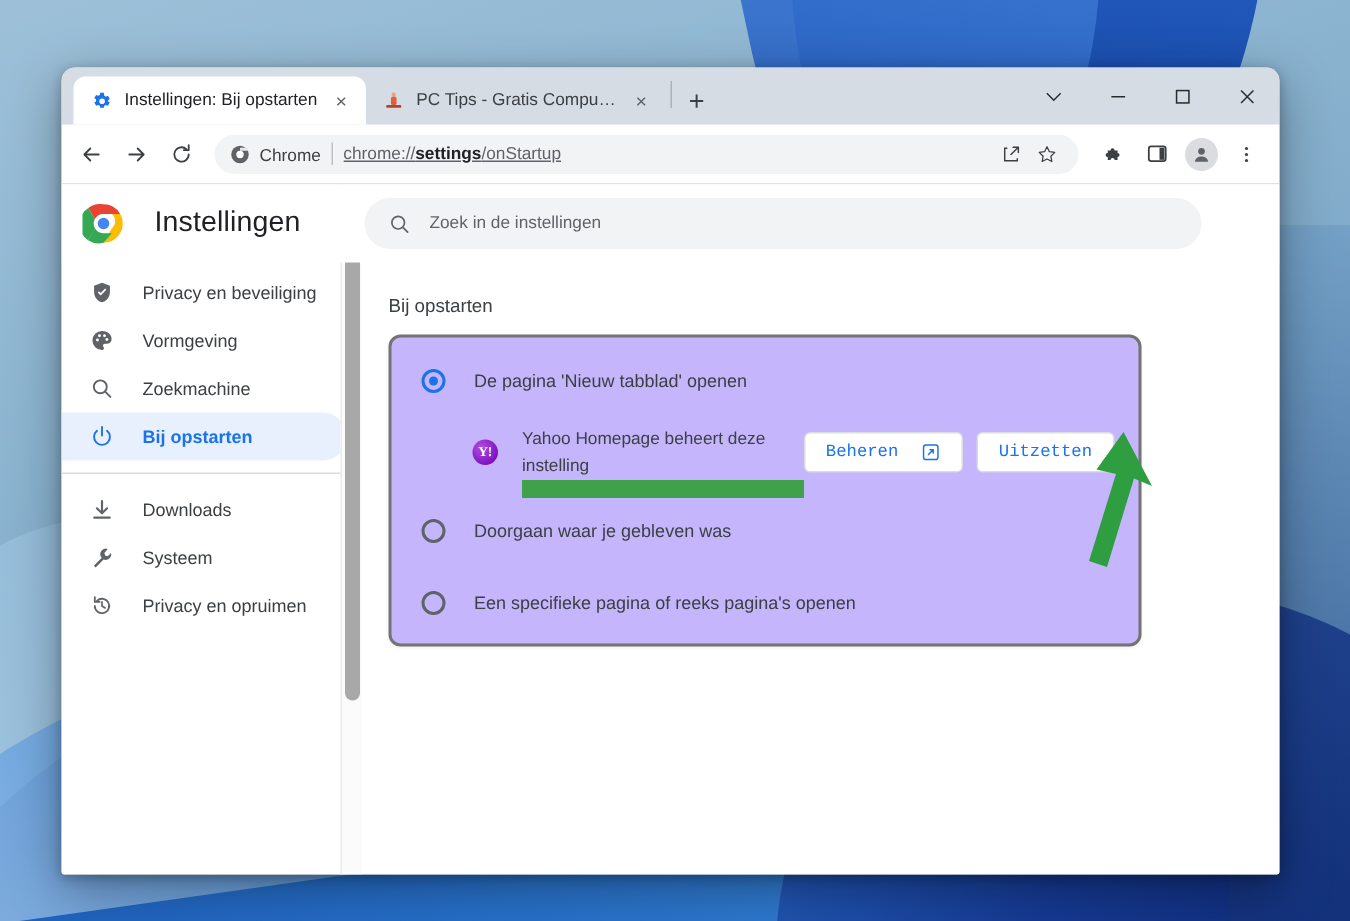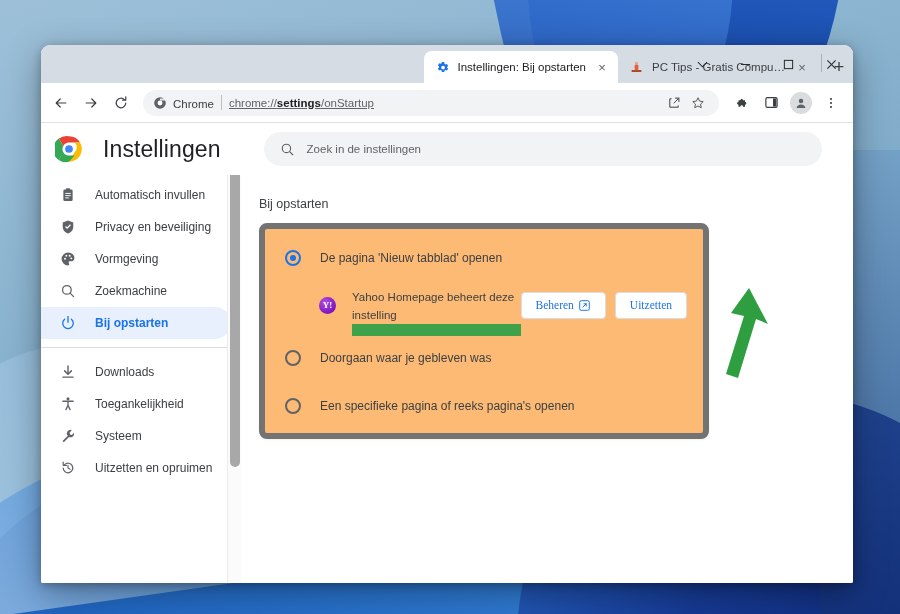--- a/index.html
+++ b/index.html
@@ -81,21 +81,20 @@
   }
 
   
   .tabstrip {
     height: 38px;
     background: #d6dce4;
     display: flex; align-items: flex-end;
     padding-left: 8px;
     position: relative;
     flex: 0 0 38px;
-    justify-content: flex-end;
   }
   .tab {
     height: 32px;
     display: flex; align-items: center;
     gap: 8px;
     padding: 0 8px 0 11px;
     border-radius: 8px 8px 0 0;
     font-size: 11.5px;
     color: #35393d;
     position: relative;
@@ -180,21 +179,21 @@
 
   .settings-header {
     position: absolute; left: 0; top: 0; right: 0; height: 52px;
     display: flex; align-items: center;
     background: #fff;
     z-index: 3;
     padding-left: 14px;
   }
   .chrome-logo { width: 28px; height: 28px; flex: 0 0 28px; }
   .settings-title {
-    font-size: 23px; color: #202124; margin-left: 20px;
+    font-size: 19px; color: #202124; margin-left: 20px;
     font-weight: 400; letter-spacing: .1px;
   }
   .searchbox {
     margin-left: 43px;
     width: 558px; height: 34px;
     background: #f1f3f4;
     border-radius: 17px;
     display: flex; align-items: center;
     padding: 0 16px; gap: 12px;
     font-size: 11.5px; color: #5f6368;
@@ -238,25 +237,25 @@
     width: 10px; height: 330px;
     background: #a8a8a8; border-radius: 5px;
   }
 
   
   .main { flex: 1 1 auto; padding: 0 0 0 18px; }
   .section-title {
     font-size: 12.5px; color: #3c4043; margin: 22px 0 12px 0;
   }
   .card {
-    background: #fdba74;
-    border: 6px solid #737373;
+    background: #c4b5fd;
+    border: 2px solid #737373;
     border-radius: 8px;
     box-shadow: 0 1px 2px rgba(60,64,67,.08);
-    width: 450px;
+    width: 502px;
     padding: 14px 0 12px 0;
   }
   .opt {
     display: flex; align-items: center;
     padding: 0 20px;
     min-height: 30px;
   }
   .radio {
     width: 16px; height: 16px; flex: 0 0 16px;
     border-radius: 50%;
@@ -292,23 +291,23 @@
     height: 12px; background: #3fa24a; margin-top: 1px;
   }
   .btn-group { margin-left: auto; display: flex; gap: 9px; }
   .btn {
     height: 27px;
     border: 1px solid #dadce0;
     border-radius: 4px;
     background: #fff;
     color: #1a73e8;
     font-size: 11.5px;
-    display: flex; align-items: center; gap: 4px;
+    display: flex; align-items: center; gap: 15px;
     padding: 0 14px;
-    font-family: Liberation Serif, serif;
+    font-family: Liberation Mono, monospace;
     white-space: nowrap;
   }
 
   .opt.spaced { margin-top: 12px; }
   .opt.spaced2 { margin-top: 18px; }
 
   
   #arrow-annotation {
     position: absolute;
     left: 716px; top: 286px;
@@ -472,32 +471,20 @@
           </svg>
         <span>Zoek in de instellingen</span>
       </div>
     </div>
 
     <div class="body-row">
 
       <div class="sidebar">
 
 
-        <div class="nav-item">
-          <span class="ic">
-              <svg width="16" height="16" viewBox="0 0 20 20">
-                <rect x="4.2" y="3.2" width="11.6" height="14.2" rx="1.6" fill="currentColor"></rect>
-                <rect x="7.4" y="1.6" width="5.2" height="3" rx="1" fill="currentColor"></rect>
-                <rect x="6.6" y="7.4" width="6.8" height="1.2" fill="#fff"></rect>
-                <rect x="6.6" y="10.2" width="6.8" height="1.2" fill="#fff"></rect>
-                <rect x="6.6" y="13" width="4.4" height="1.2" fill="#fff"></rect>
-              </svg>
-            </span>
-          <span>Automatisch invullen</span>
-        </div>
 
         <div class="nav-item">
           <span class="ic">
               <svg width="16" height="16" viewBox="0 0 20 20">
                 <path d="M10 1.8l6.6 2.6v5.1c0 4.2-2.8 7.6-6.6 8.7-3.8-1.1-6.6-4.5-6.6-8.7V4.4z" fill="currentColor"></path>
                 <path d="M8.9 12.4L6.4 9.9l1-1 1.5 1.5 3.7-3.7 1 1z" fill="#fff"></path>
               </svg>
             </span>
           <span>Privacy en beveiliging</span>
         </div>
@@ -543,49 +530,39 @@
           <span class="ic">
               <svg width="16" height="16" viewBox="0 0 20 20">
                 <line x1="10" y1="2.6" x2="10" y2="12.2" stroke="currentColor" stroke-width="1.8" stroke-linecap="round"></line>
                 <path d="M5.8 8.6L10 12.8l4.2-4.2" stroke="currentColor" stroke-width="1.8" fill="none" stroke-linecap="round" stroke-linejoin="round"></path>
                 <line x1="3.6" y1="16.4" x2="16.4" y2="16.4" stroke="currentColor" stroke-width="1.8" stroke-linecap="round"></line>
               </svg>
             </span>
           <span>Downloads</span>
         </div>
 
-        <div class="nav-item">
-          <span class="ic">
-              <svg width="16" height="16" viewBox="0 0 20 20">
-                <circle cx="10" cy="3.4" r="1.9" fill="currentColor"></circle>
-                <path d="M3.6 6.6h12.8" stroke="currentColor" stroke-width="1.7" stroke-linecap="round"></path>
-                <path d="M10 6.6v5M10 11.6l-2.6 5.4M10 11.6l2.6 5.4" stroke="currentColor" stroke-width="1.7" stroke-linecap="round" fill="none"></path>
-              </svg>
-            </span>
-          <span>Toegankelijkheid</span>
-        </div>
 
         <div class="nav-item">
           <span class="ic">
               <svg width="16" height="16" viewBox="0 0 20 20">
                 <path d="M14.8 2.4a4.6 4.6 0 0 0-5 7.4L3.2 16.4l1.5 1.5 6.6-6.6a4.6 4.6 0 0 0 6.2-5.4l-2.7 2.7-2.2-.6-.6-2.2z" fill="currentColor"></path>
               </svg>
             </span>
           <span>Systeem</span>
         </div>
 
         <div class="nav-item">
           <span class="ic">
               <svg width="16" height="16" viewBox="0 0 20 20">
                 <path d="M4 10a6 6 0 1 0 1.8-4.3" stroke="currentColor" stroke-width="1.5" fill="none" stroke-linecap="round"></path>
                 <path d="M4 2.6V6.6h4" stroke="currentColor" stroke-width="1.5" fill="none" stroke-linecap="round" stroke-linejoin="round"></path>
                 <path d="M10 6.6V10l2.6 1.6" stroke="currentColor" stroke-width="1.4" fill="none" stroke-linecap="round"></path>
               </svg>
             </span>
-          <span>Uitzetten en opruimen</span>
+          <span>Privacy en opruimen</span>
         </div>
 
         <div class="sb-track">
           <div class="sb-arrow">▲</div>
           <div class="sb-thumb"></div>
 
         </div>
       </div>
 
       <div class="main">

